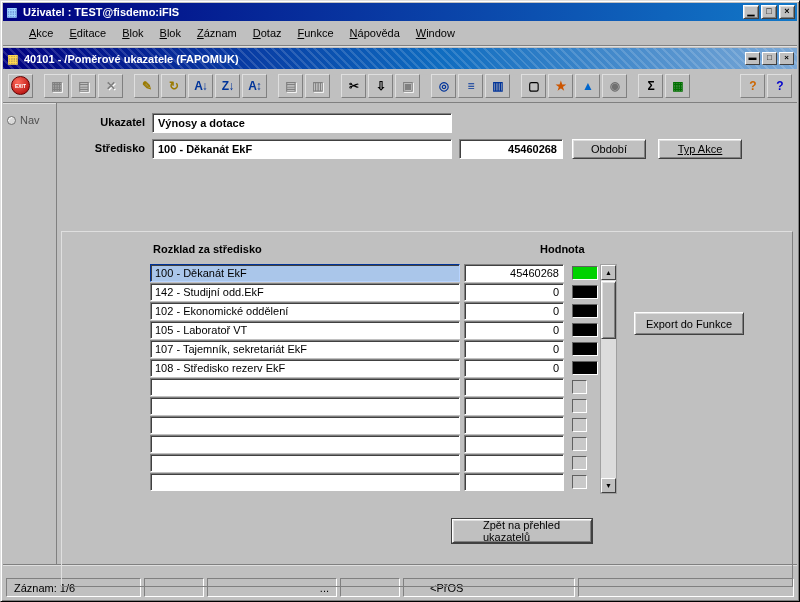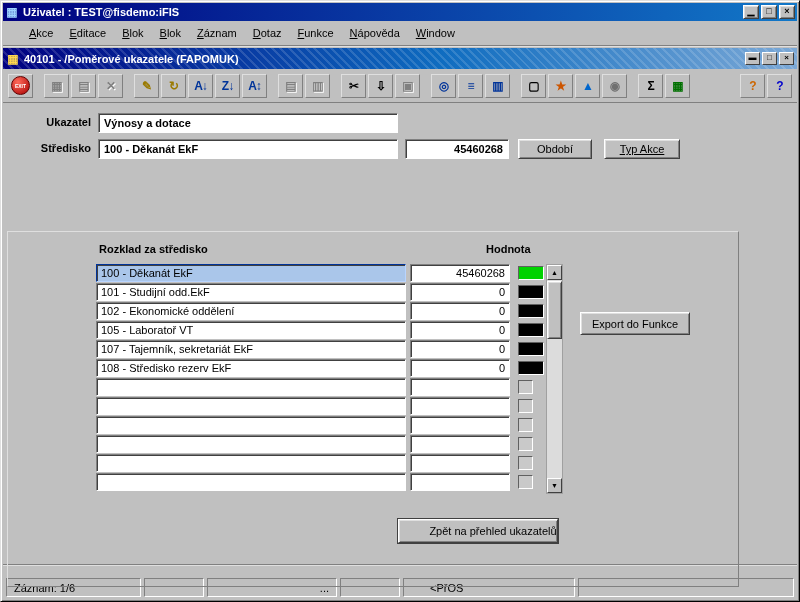--- a/index.html
+++ b/index.html
@@ -223,45 +223,51 @@
       <div class="tbtn" style="color: rgb(0, 102, 204);">▲</div>
       <div class="tbtn" style="color: rgb(112, 112, 112);">◉</div>
       <div class="tbtn gap" style="color: rgb(0, 0, 0);">Σ</div>
       <div class="tbtn" style="color: rgb(0, 112, 0);">▦</div>
       <div class="tbtn push-right" style="color: rgb(204, 102, 0);">?</div>
       <div class="tbtn" style="color: rgb(0, 0, 204);">?</div>
     </div>
 
   <div class="content">
 
+    <div class="nav">
+      <div class="nav-item">
+        <span class="nav-bullet"></span>
+        <span>Nav</span>
+      </div>
+    </div>
 
     <div class="main">
 
       <div class="form-label" style="left:0; top:13px;">Ukazatel</div>
       <div class="fld" style="left:95px; top:10px; width:300px;">Výnosy a dotace</div>
 
       <div class="form-label" style="left:0; top:39px;">Středisko</div>
       <div class="fld" style="left:95px; top:36px; width:300px;">100 - Děkanát EkF</div>
       <div class="fld num" style="left:402px; top:36px; width:104px;">45460268</div>
 
       <div class="btn98 pos" style="left:515px; top:36px; width:74px; height:20px;">Období</div>
-      <div class="btn98 pos" style="left:601px; top:36px; width:76px; height:20px;text-decoration:underline;">Typ Akce</div>
+      <div class="btn98 pos" style="left:601px; top:36px; width:84px; height:20px;text-decoration:underline;">Typ Akce</div>
 
       <div class="table-panel">
         <div class="th th1">Rozklad za středisko</div>
         <div class="th th2">Hodnota</div>
 
         <div class="table-body">
             <div class="trow">
               <div class="cell name selected">100 - Děkanát EkF</div>
               <div class="cell value">45460268</div>
               <div class="chip chip-green"></div>
             </div>
             <div class="trow">
-              <div class="cell name">101 - Studijní odd.EkF</div>
+              <div class="cell name">142 - Studijní odd.EkF</div>
               <div class="cell value">0</div>
               <div class="chip chip-black"></div>
             </div>
             <div class="trow">
               <div class="cell name">102 - Ekonomické oddělení</div>
               <div class="cell value">0</div>
               <div class="chip chip-black"></div>
             </div>
             <div class="trow">
               <div class="cell name">105 - Laboratoř VT</div>
@@ -312,21 +318,21 @@
 
         <div class="vscroll">
           <div class="sbtn up">▲</div>
           <div class="sthumb"></div>
           <div class="sbtn down">▼</div>
         </div>
 
         <div class="btn98 pos" style="left:572px; top:80px; width:110px; height:23px;">Export do Funkce</div>
       </div>
 
-      <div class="btn98 pos" style="left:395px; top:416px; width:160px; height:24px; outline:1px solid #404040;padding-left:30px;">Zpět na přehled ukazatelů</div>
+      <div class="btn98 pos" style="left:395px; top:416px; width:140px; height:24px; outline:1px solid #404040;padding-left:30px;">Zpět na přehled ukazatelů</div>
 
     </div>
   </div>
 
   <div class="bottomstrip"></div>
   <div class="statusrow">
     <div class="spanel s1">Záznam: 1/6</div>
     <div class="spanel s2"></div>
     <div class="spanel s3">...</div>
     <div class="spanel s4"></div>

